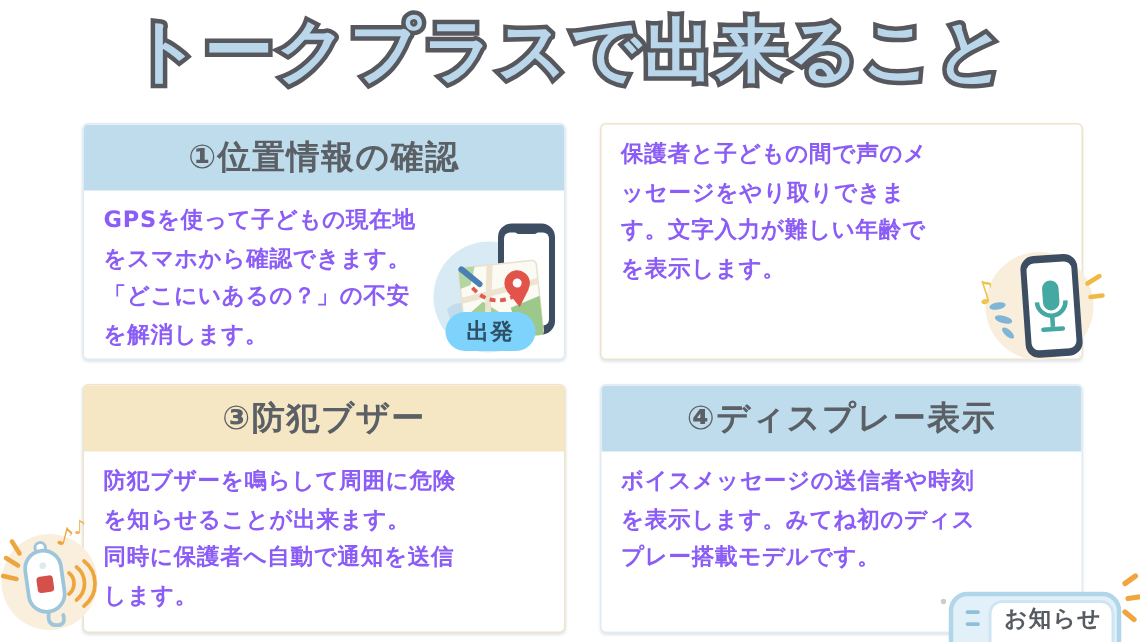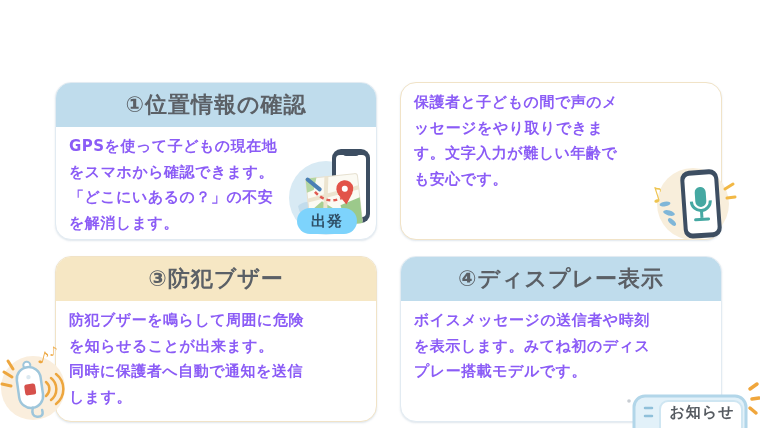--- a/index.html
+++ b/index.html
@@ -7,21 +7,21 @@
     position:relative; width:760px; height:428px; background:#ffffff;
     overflow:hidden; font-family:"DejaVu Sans","Liberation Sans",sans-serif;
   }
   .title {
     position:absolute; top:2px; left:0; width:100%; margin:0;
     text-align:center; font-size:46px; line-height:62px; font-weight:800;
     letter-spacing:2px; color:#b9d6ea;
     -webkit-text-stroke:6px #57585d; paint-order:stroke fill;
   }
   .card {
-    position:absolute; width:320px; background:#fff; border-radius:16px;
+    position:absolute; width:320px; background:#fff; border-radius:4px;
     overflow:hidden; border:1px solid #e2ebf2;
     box-shadow:0 1px 2px rgba(140,165,185,.28);
   }
   .card.cream { border-color:#f1e3c7; }
   .card-header {
     height:44px; display:flex; align-items:center; justify-content:center;
     font-size:22px; font-weight:700; color:#5b6066; letter-spacing:1px;
   }
   .card.blue  .card-header { background:#bfdcec; }
   .card.cream .card-header { background:#f6e7c4; }
@@ -50,34 +50,35 @@
     position:absolute; left:664px; top:402px; width:76px; height:20px;
     display:flex; align-items:center; justify-content:center;
     font-size:15px; font-weight:700; color:#565b61; letter-spacing:1px;
   }
 </style>
 </head>
 <body>
 
 <div class="stage">
 
+  <h1 class="title">トークプラスで出来ること</h1>
 
   <section class="card blue" id="card-location">
     <div class="card-header">①位置情報の確認</div>
     <div class="card-body">GPSを使って子どもの現在地
 をスマホから確認できます。
 「どこにいあるの？」の不安
 を解消します。</div>
   </section>
 
   <section class="card cream" id="card-voice">
     <div class="card-body">保護者と子どもの間で声のメ
 ッセージをやり取りできま
 す。文字入力が難しい年齢で
-も安心です。</div>
+を表示します。</div>
   </section>
 
   <section class="card blue" id="card-display">
     <div class="card-header">④ディスプレー表示</div>
     <div class="card-body">ボイスメッセージの送信者や時刻
 を表示します。みてね初のディス
 プレー搭載モデルです。</div>
   </section>
 
   <section class="card cream" id="card-buzzer">

